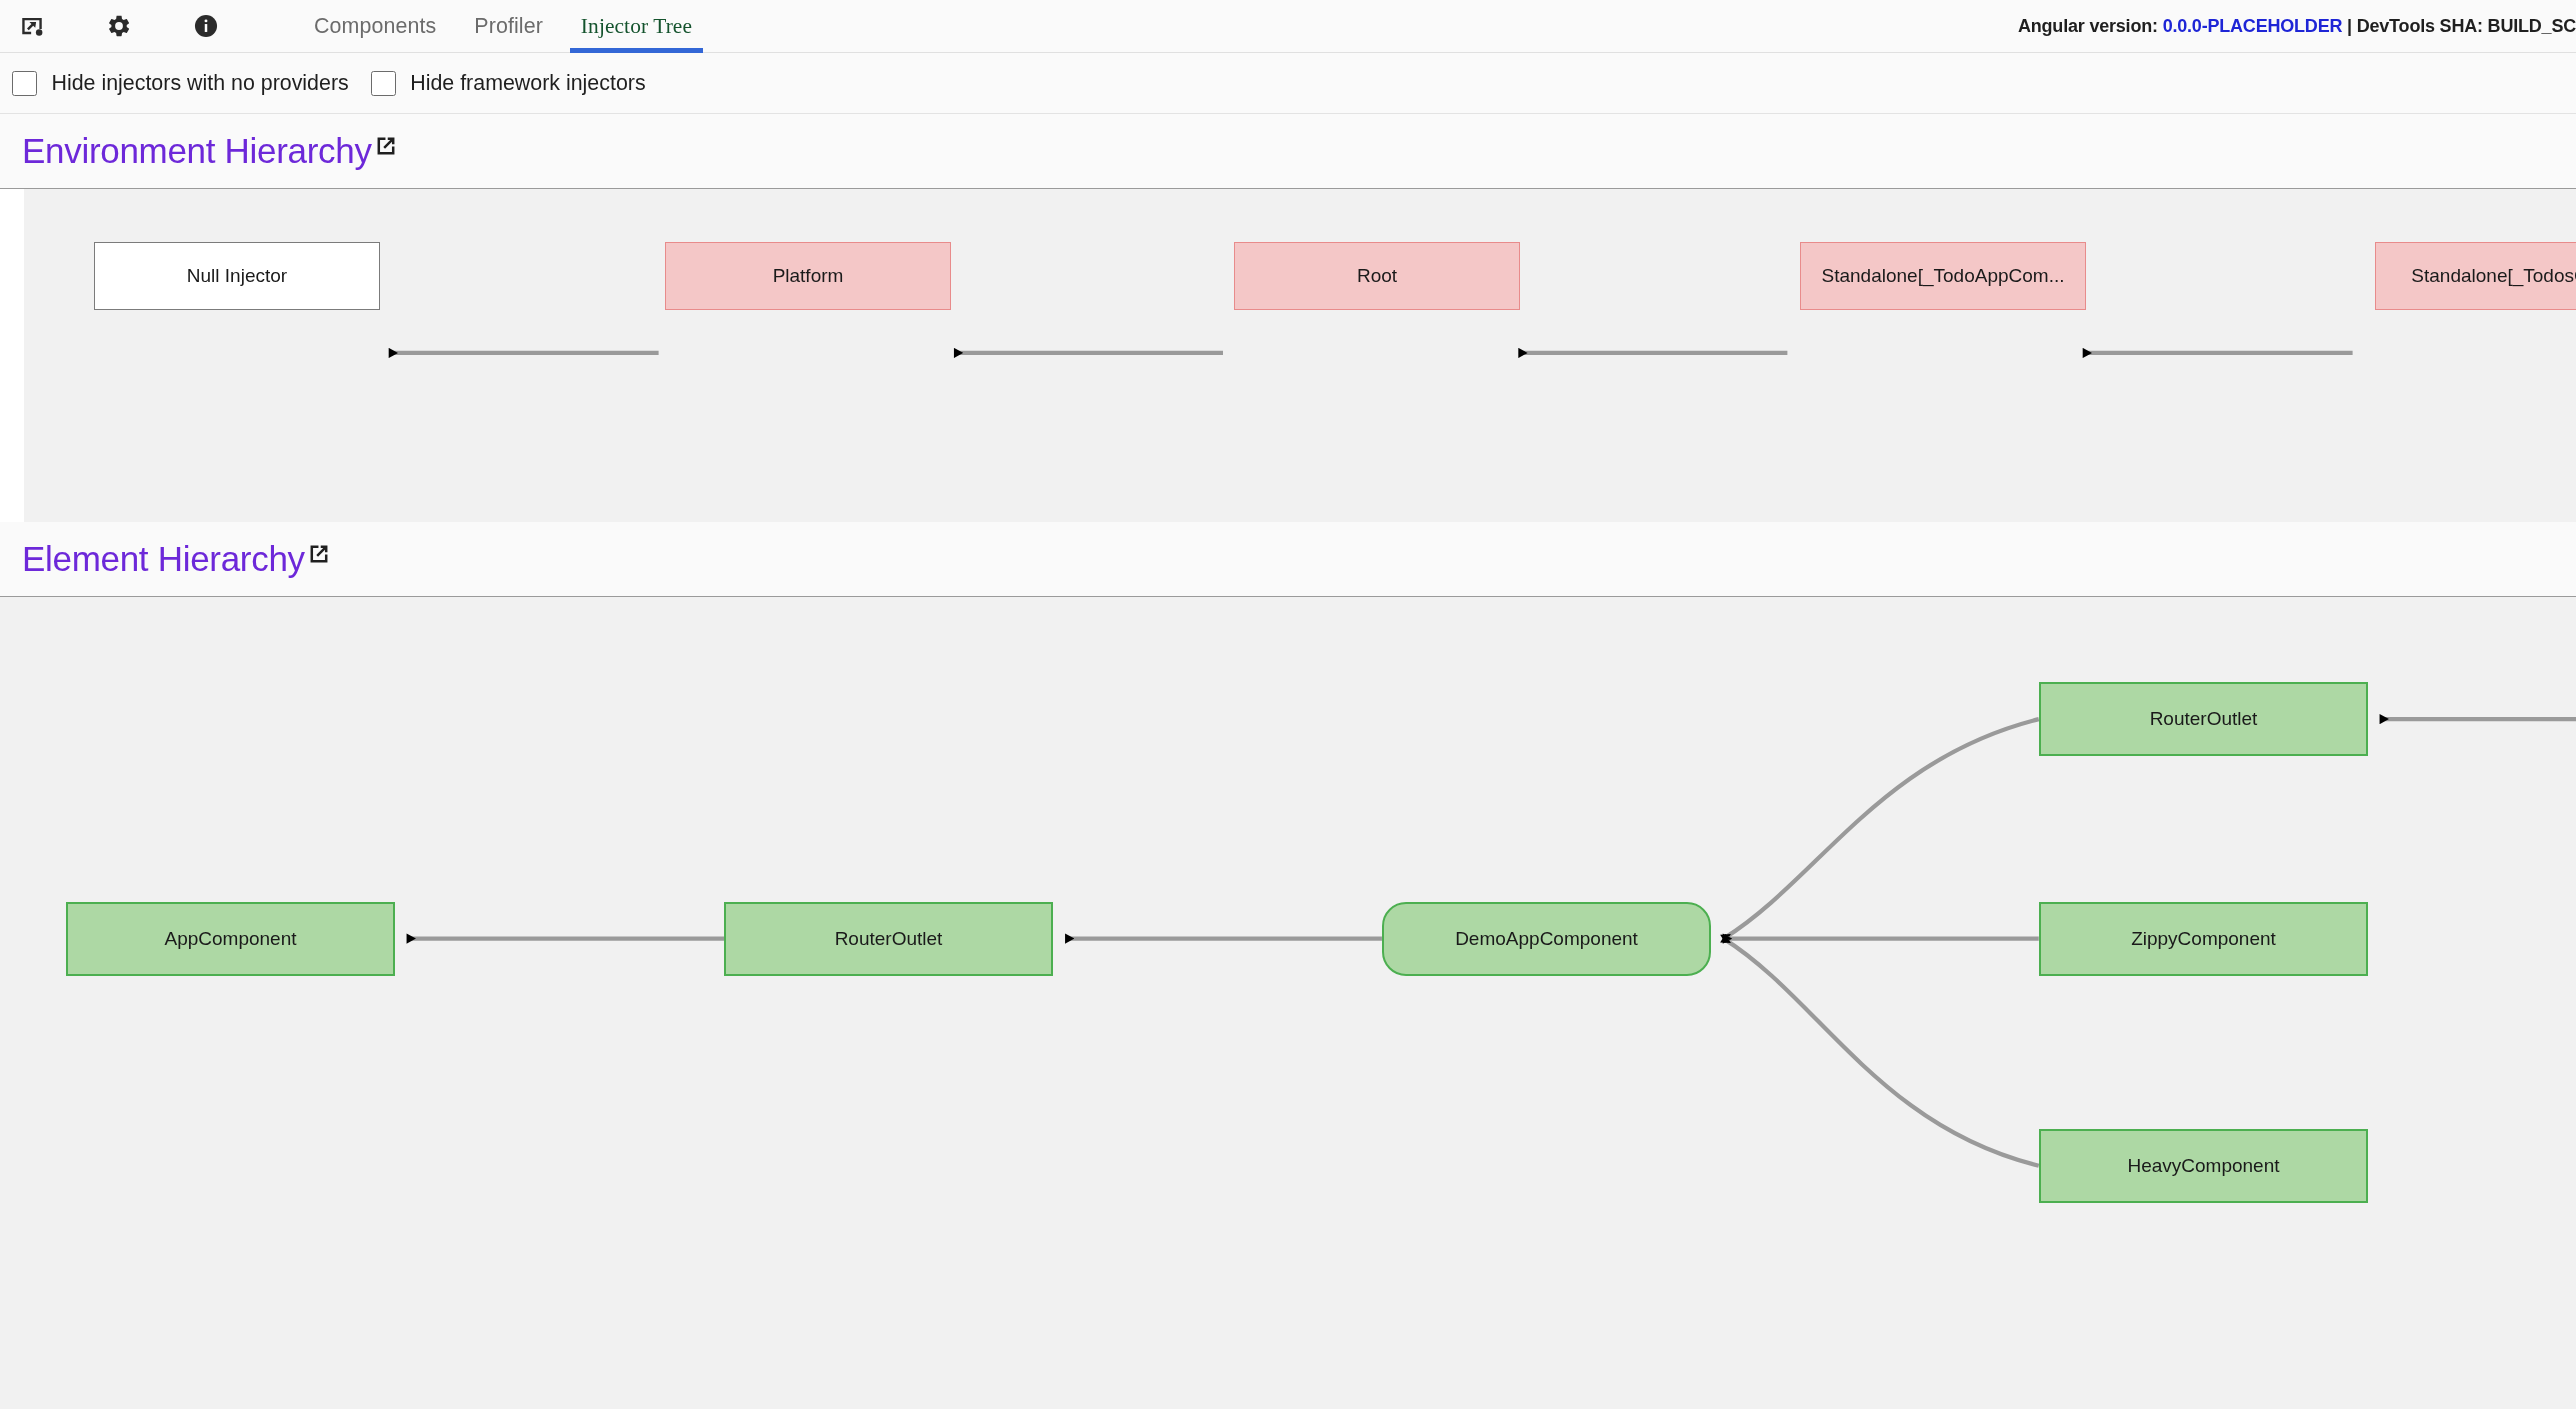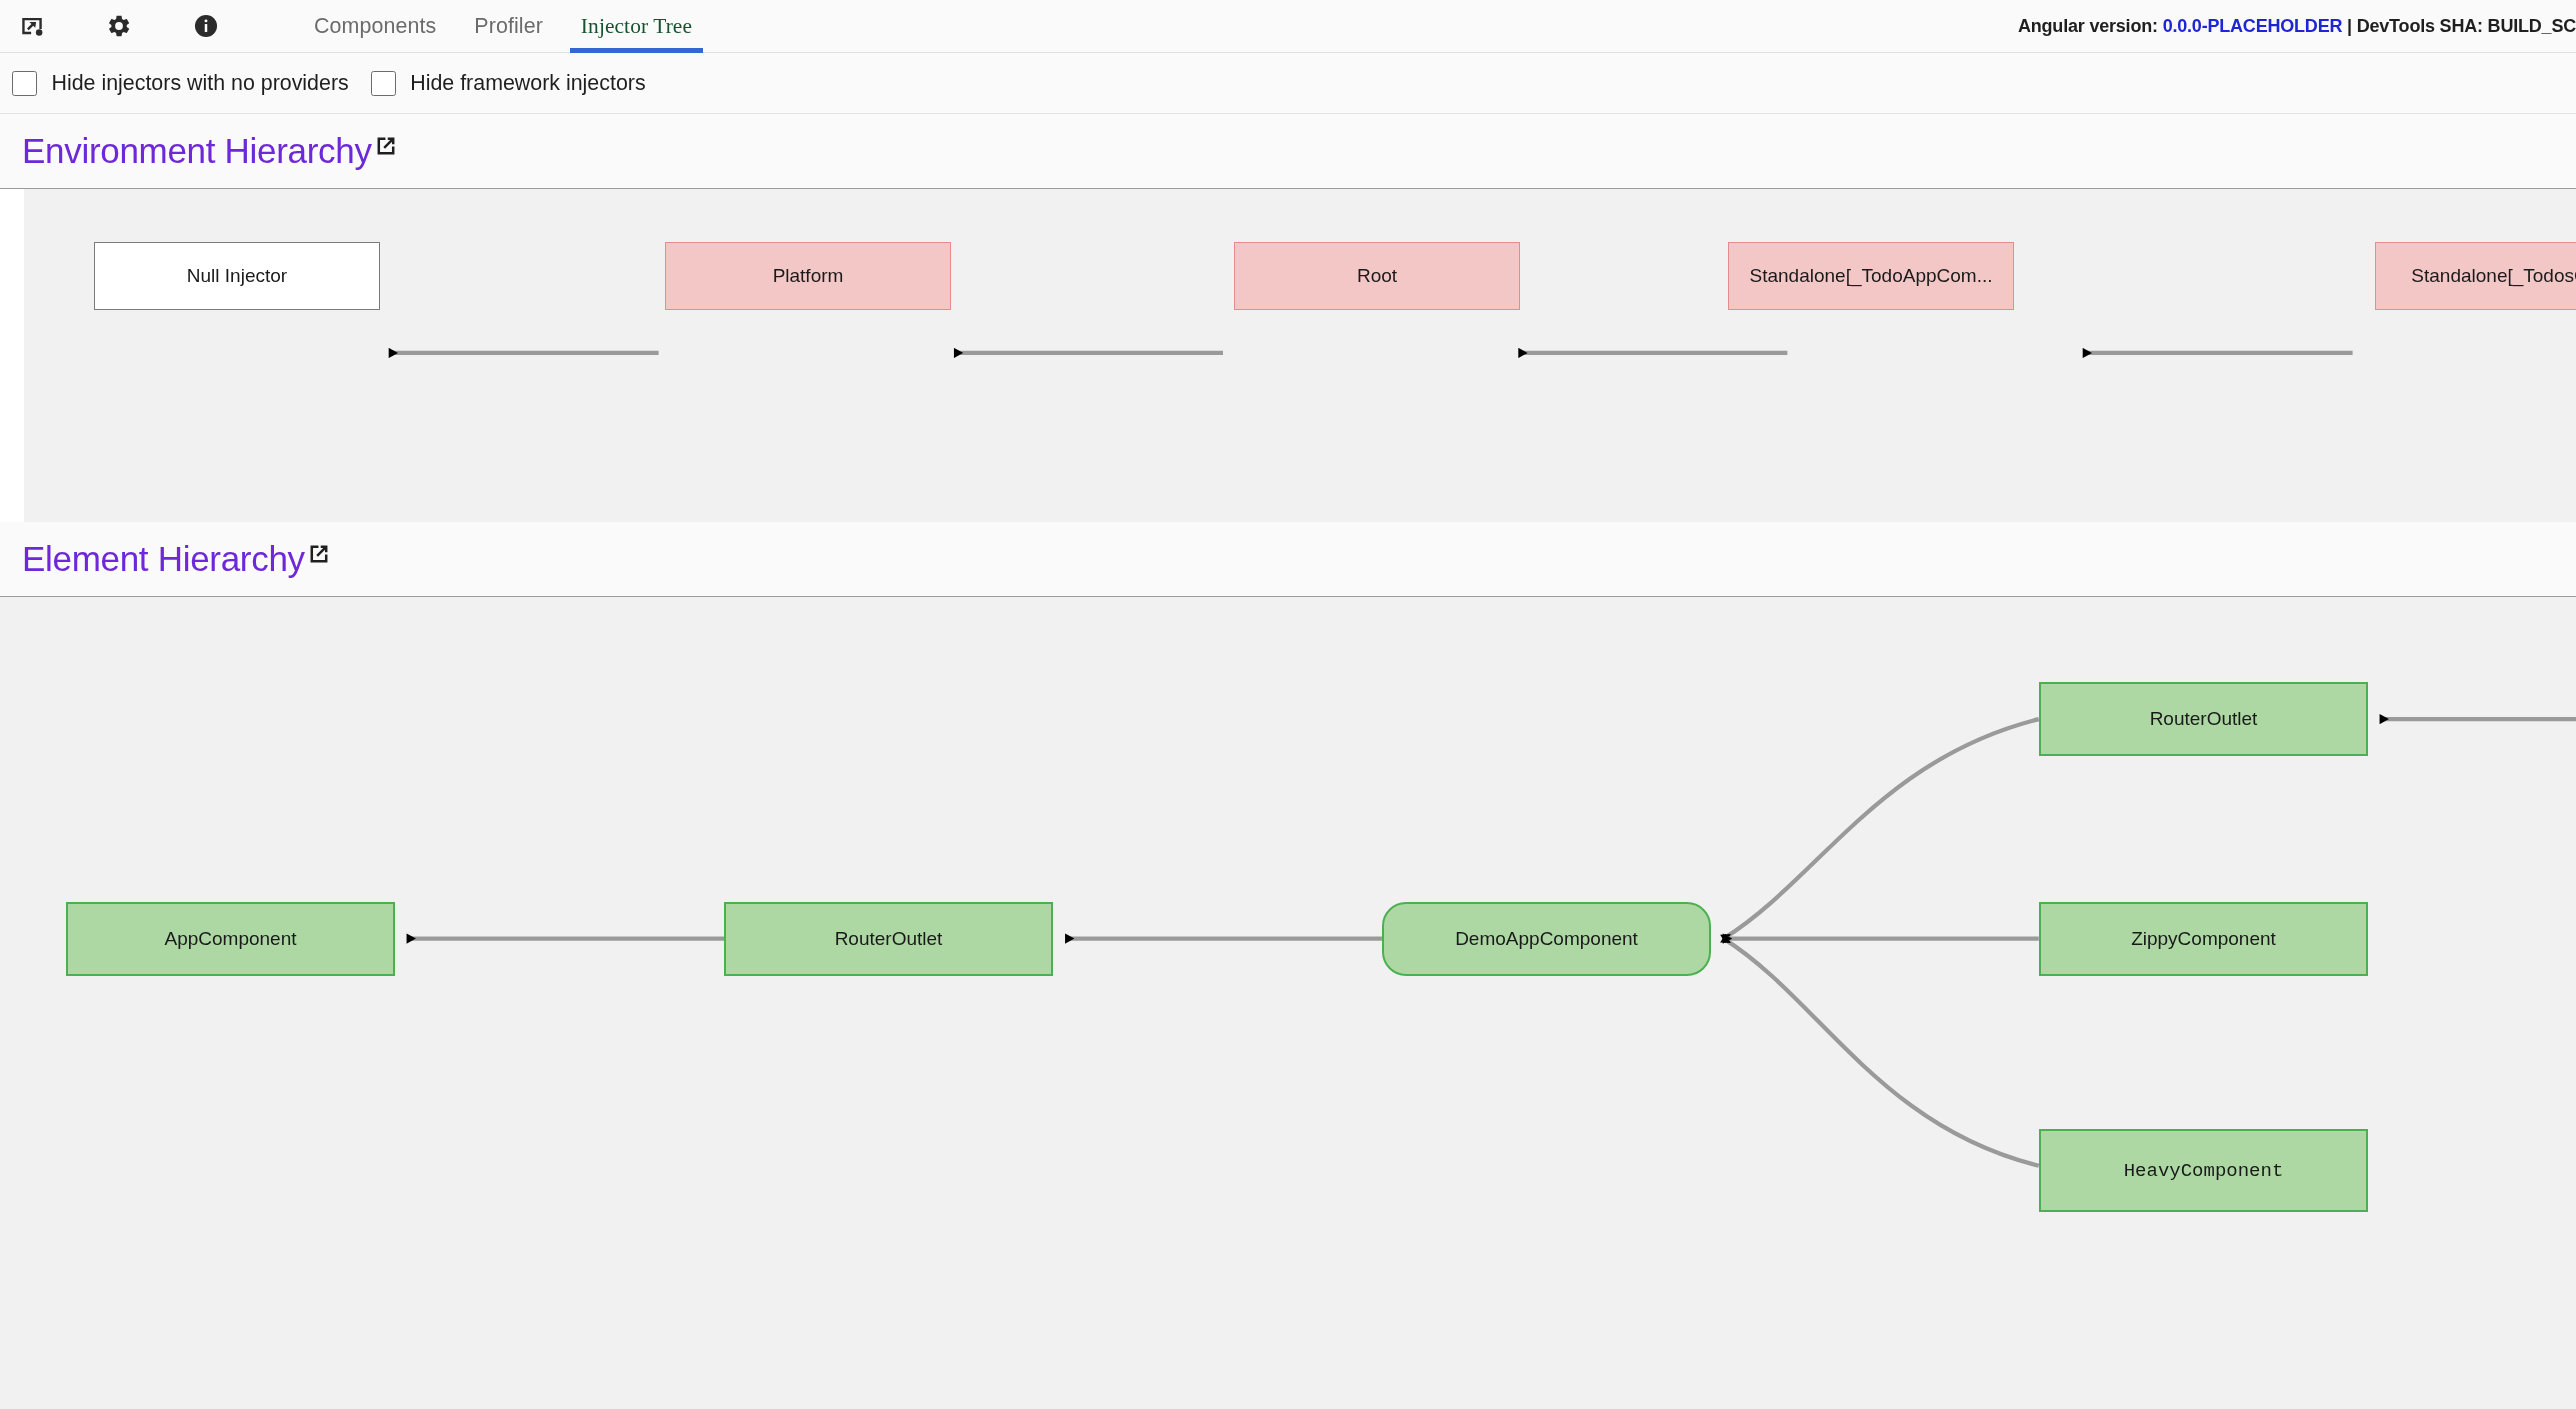--- a/index.html
+++ b/index.html
@@ -239,21 +239,21 @@
 
   <div class="node null-node" style="left:70px;  top:53px;  width:286px; height:68px;">
       <span>Null Injector</span>
     </div>
   <div class="node env-node" style="left:641px; top:53px;  width:286px; height:68px;">
       <span>Platform</span>
     </div>
   <div class="node env-node" style="left:1210px;top:53px;  width:286px; height:68px;">
       <span>Root</span>
     </div>
-  <div class="node env-node" style="left:1704px;top:53px; width:286px; height:68px;">
+  <div class="node env-node" style="left:1776px;top:53px; width:286px; height:68px;">
       <span>Standalone[_TodoAppCom...</span>
     </div>
   <div class="node env-node" style="left:2351px;top:53px; width:286px; height:68px;">
       <span>Standalone[_TodosComp</span>
     </div>
 </div>
 
 <div class="section-head">
   <span class="section-title">Element Hierarchy</span>
   <span class="ext-icon">
@@ -295,17 +295,17 @@
     </div>
   <div class="node elem-node" style="left:1382px;top:305px; width:329px; height:74px;border-radius:24px;">
       <span>DemoAppComponent</span>
     </div>
   <div class="node elem-node" style="left:2039px;top:85px; width:329px; height:74px;">
       <span>RouterOutlet</span>
     </div>
   <div class="node elem-node" style="left:2039px;top:305px; width:329px; height:74px;">
       <span>ZippyComponent</span>
     </div>
-  <div class="node elem-node" style="left:2039px;top:532px; width:329px; height:83px;font-family:Liberation Mono, monospace;">
+  <div class="node elem-node" style="left:2039px;top:532px; width:329px; height:74px;">
       <span>HeavyComponent</span>
     </div>
 </div>
 
 
 </body></html>

